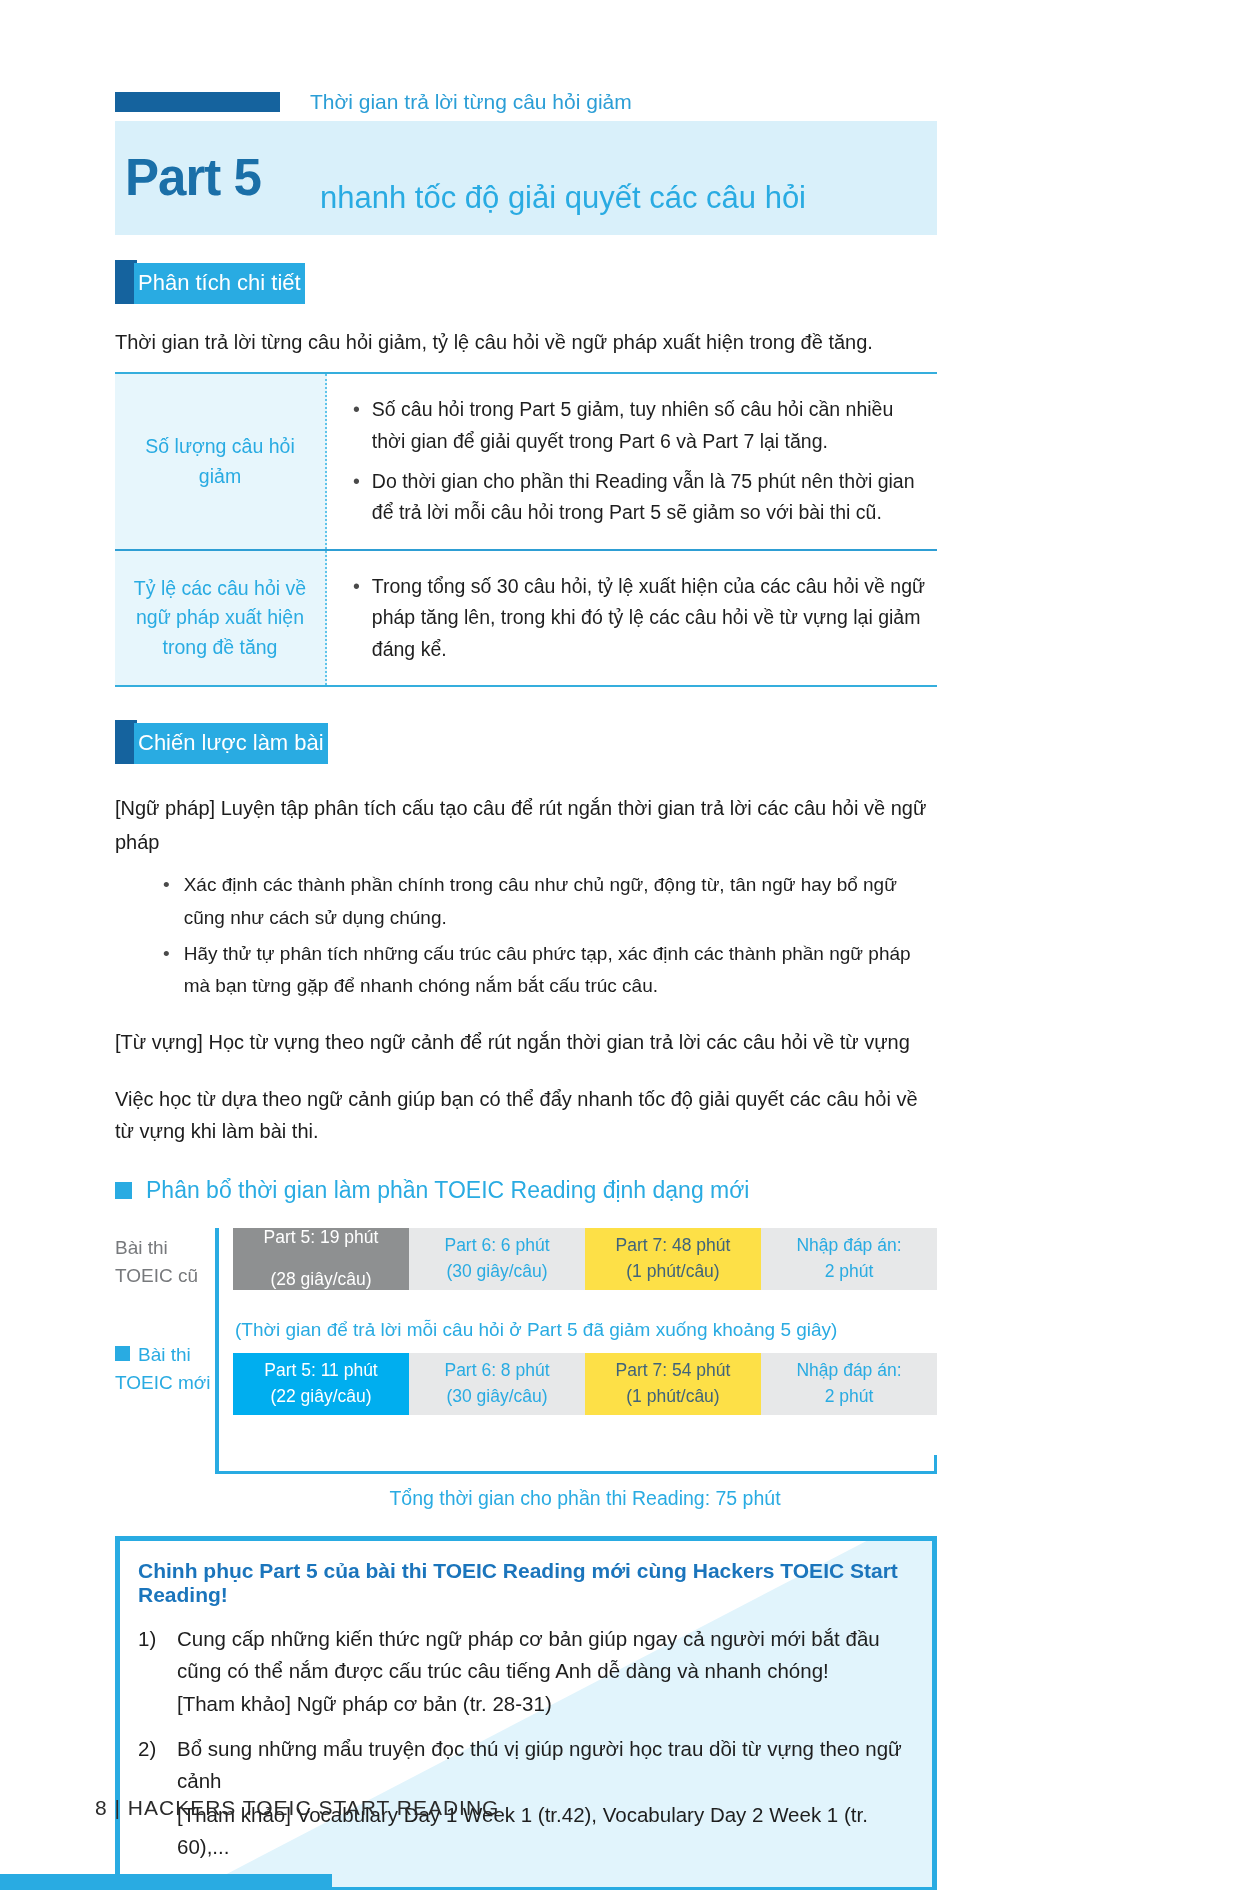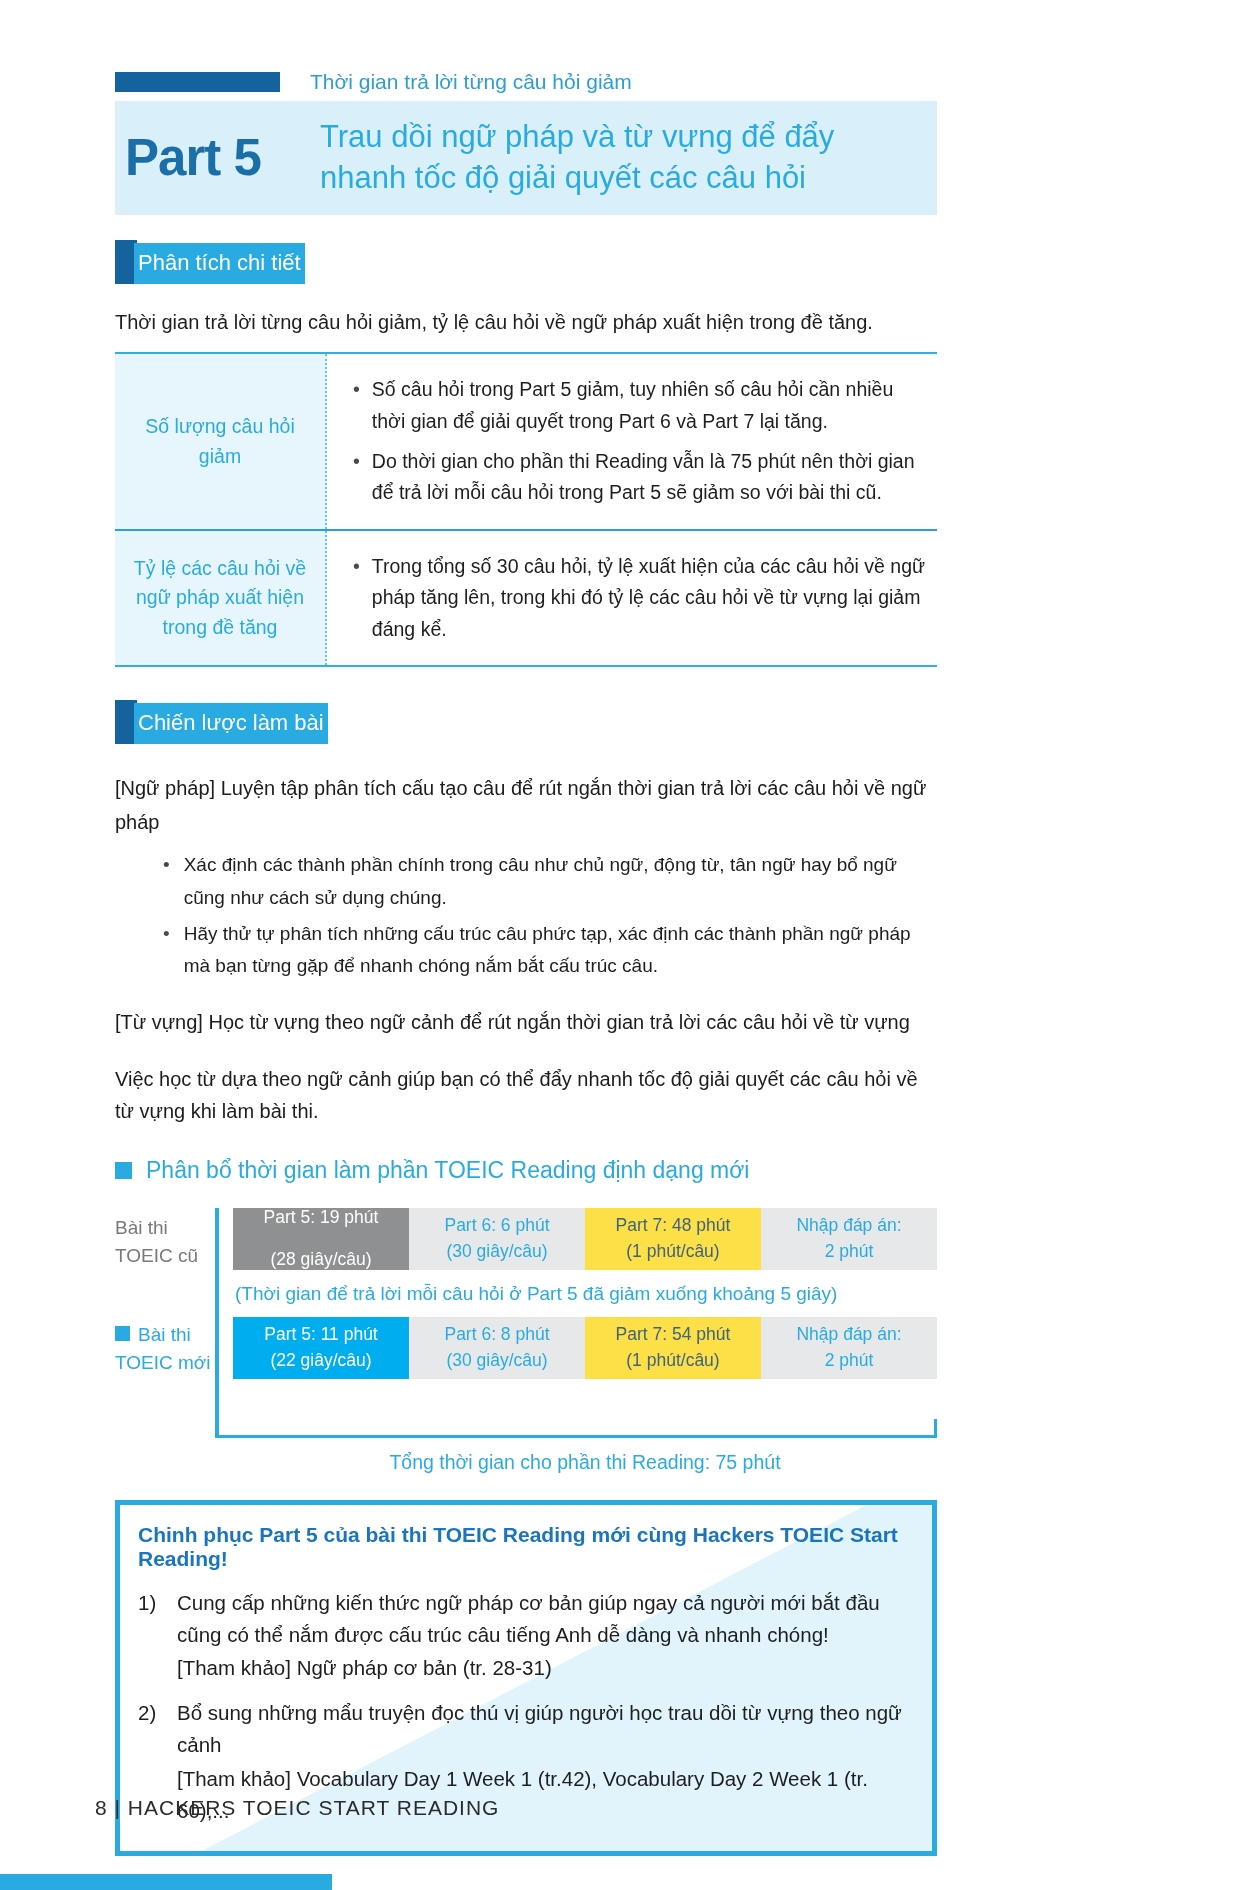--- a/index.html
+++ b/index.html
@@ -5,21 +5,21 @@
   * { margin:0; padding:0; box-sizing:border-box; }
   html,body { background:#9a9a9a; }
   .page {
     position:relative; width:1260px; height:1890px; margin:0 auto;
     background:#ffffff; overflow:hidden;
     font-family:"Liberation Sans","DejaVu Sans",sans-serif; color:#222;
   }
   .content { margin-left:115px; width:822px; }
 
   
-  .masthead { display:flex; align-items:center; gap:30px; padding-top:70px; }
+  .masthead { display:flex; align-items:center; gap:30px; padding-top:90px; }
   .masthead-bar { width:165px; height:20px; background:#15639E; }
   .eyebrow { color:#2B9ED6; font-size:21px; }
 
   
   .part-box { margin-top:7px; background:#D9F0FA; display:flex; align-items:center; padding:15px 20px 17px 10px; }
   .part-num { width:195px; color:#1A6FA8; font-size:51px; font-weight:bold; letter-spacing:-1px; }
   .part-title { color:#29ABE2; font-size:31px; line-height:1.33; font-weight:normal; }
 
   
   .chip-wrap { position:relative; margin-top:28px; height:42px; }
@@ -59,21 +59,21 @@
   .tl-label-new { margin-top:50px; color:#29ABE2; }
   .legend-sq { display:inline-block; width:15px; height:15px; background:#29ABE2; margin-right:8px; }
   .tl-body { flex:1; position:relative; border-left:4px solid #29ABE2; border-bottom:3px solid #29ABE2; padding-left:14px; }
   .tl-body::after { content:""; position:absolute; right:0; bottom:0; width:3px; height:16px; background:#29ABE2; }
   .tl-row { display:flex; height:62px; }
   .cell { flex:1; display:flex; flex-direction:column; align-items:center; justify-content:center; font-size:17.5px; line-height:1.45; text-align:center; }
   .cell.dark { background:#8E9091; color:#ffffff;gap:16px; }
   .cell.light { background:#E7E8E9; color:#29ABE2; }
   .cell.mid  { background:#fde047; color:#3F637C; }
   .cell.cyan { background:#00AEEF; color:#ffffff; }
-  .tl-note { color:#29ABE2; font-size:19px; padding:13px 0 12px 2px; }
+  .tl-note { color:#29ABE2; font-size:19px; padding:29px 0 12px 2px; }
   .tl-spacer { height:56px; }
   .tl-caption { margin-left:118px; width:704px; text-align:center; color:#29ABE2; font-size:19.5px; margin-top:13px; }
 
   
   .promo { position:relative; overflow:hidden; margin-top:26px; border:5px solid #29ABE2; padding:18px 22px 24px 18px; }
   .promo-bg { position:absolute; inset:0; background:#E1F4FC; clip-path:polygon(92% 0, 100% 0, 100% 100%, 10% 100%); }
   .promo-inner { position:relative; }
   .promo-title { color:#1B75BC; font-size:21px; font-weight:bold; margin-bottom:16px; }
   .promo-item { display:flex; gap:9px; font-size:20.5px; line-height:1.58; color:#1e1e1e; }
   .promo-item + .promo-item { margin-top:12px; }
@@ -90,21 +90,21 @@
 <div class="page">
   <div class="content">
 
     <div class="masthead">
       <div class="masthead-bar"></div>
       <div class="eyebrow">Thời gian trả lời từng câu hỏi giảm</div>
     </div>
 
     <div class="part-box">
       <div class="part-num">Part 5</div>
-      <h1 class="part-title"><span>Trau dồi ngữ pháp và từ vựng để đẩy</span><br><span>nhanh tốc độ giải quyết các câu hỏi</span></h1>
+      <h1 class="part-title"><br><span>nhanh tốc độ giải quyết các câu hỏi</span></h1>
     </div>
 
     <div class="chip-wrap">
       <div class="chip-tab"></div>
       <div class="chip">Phân tích chi tiết</div>
     </div>
 
     <p class="intro">Thời gian trả lời từng câu hỏi giảm, tỷ lệ câu hỏi về ngữ pháp xuất hiện trong đề tăng.</p>
 
     <div class="info-table">

